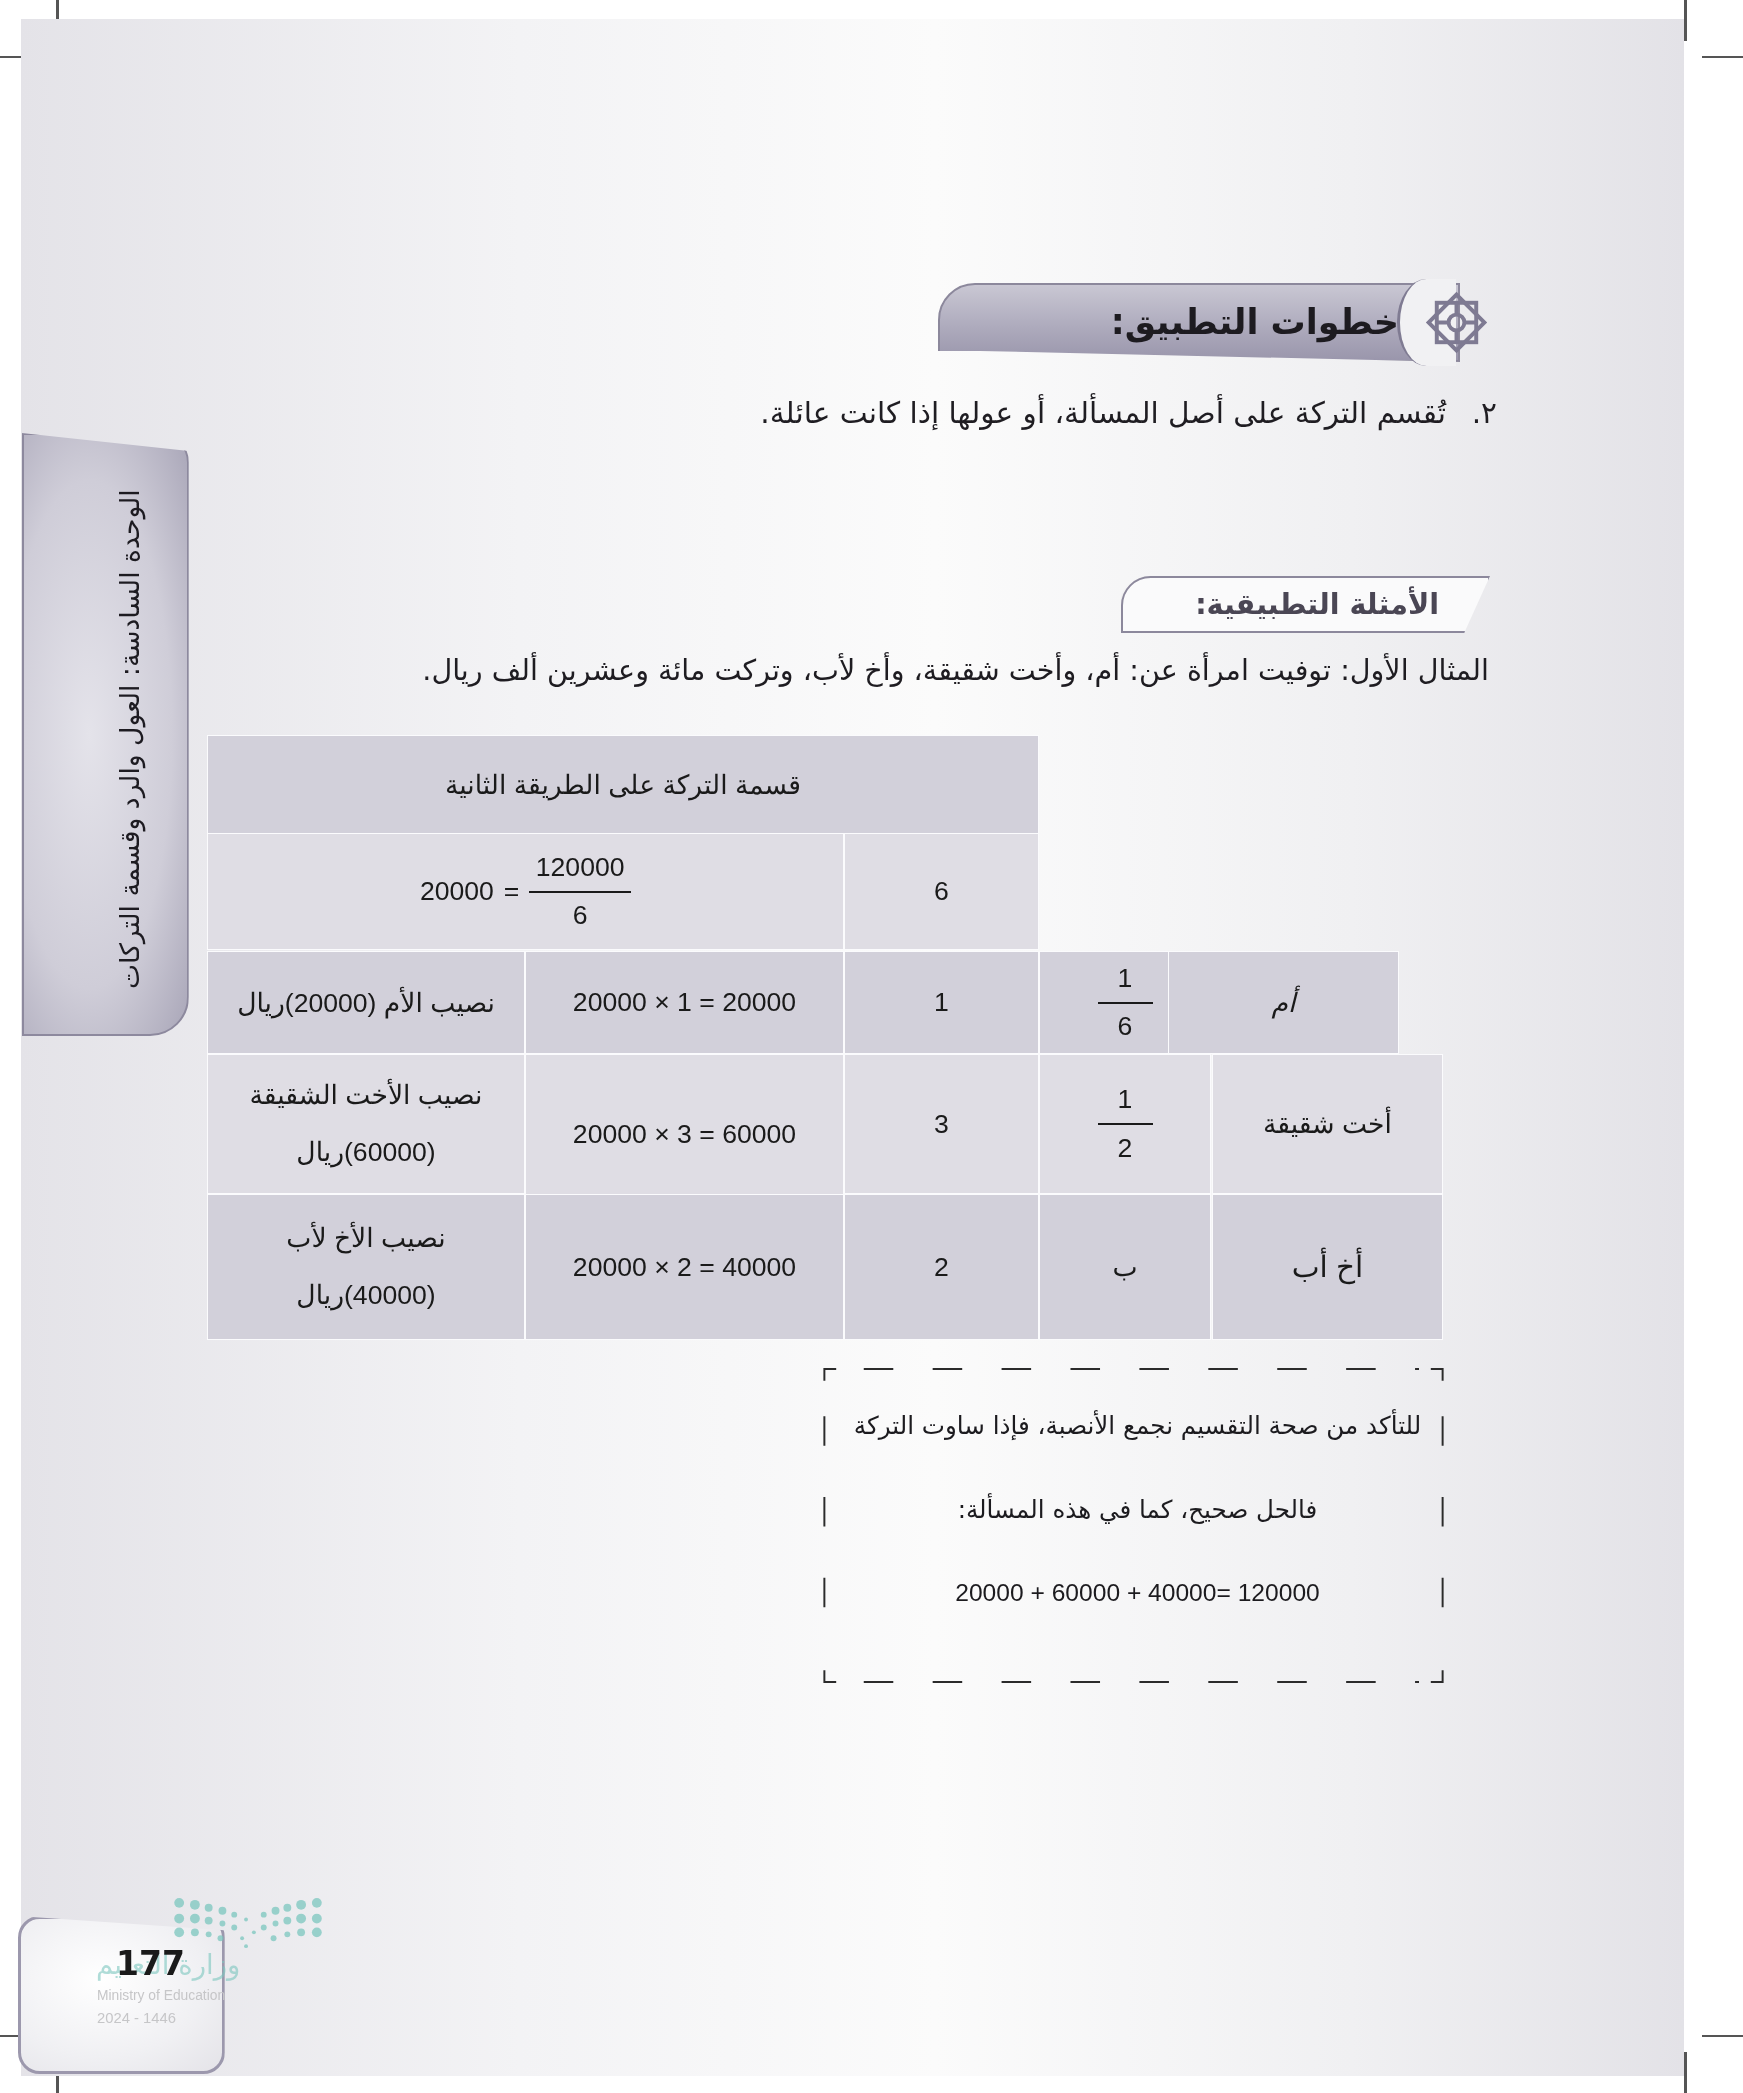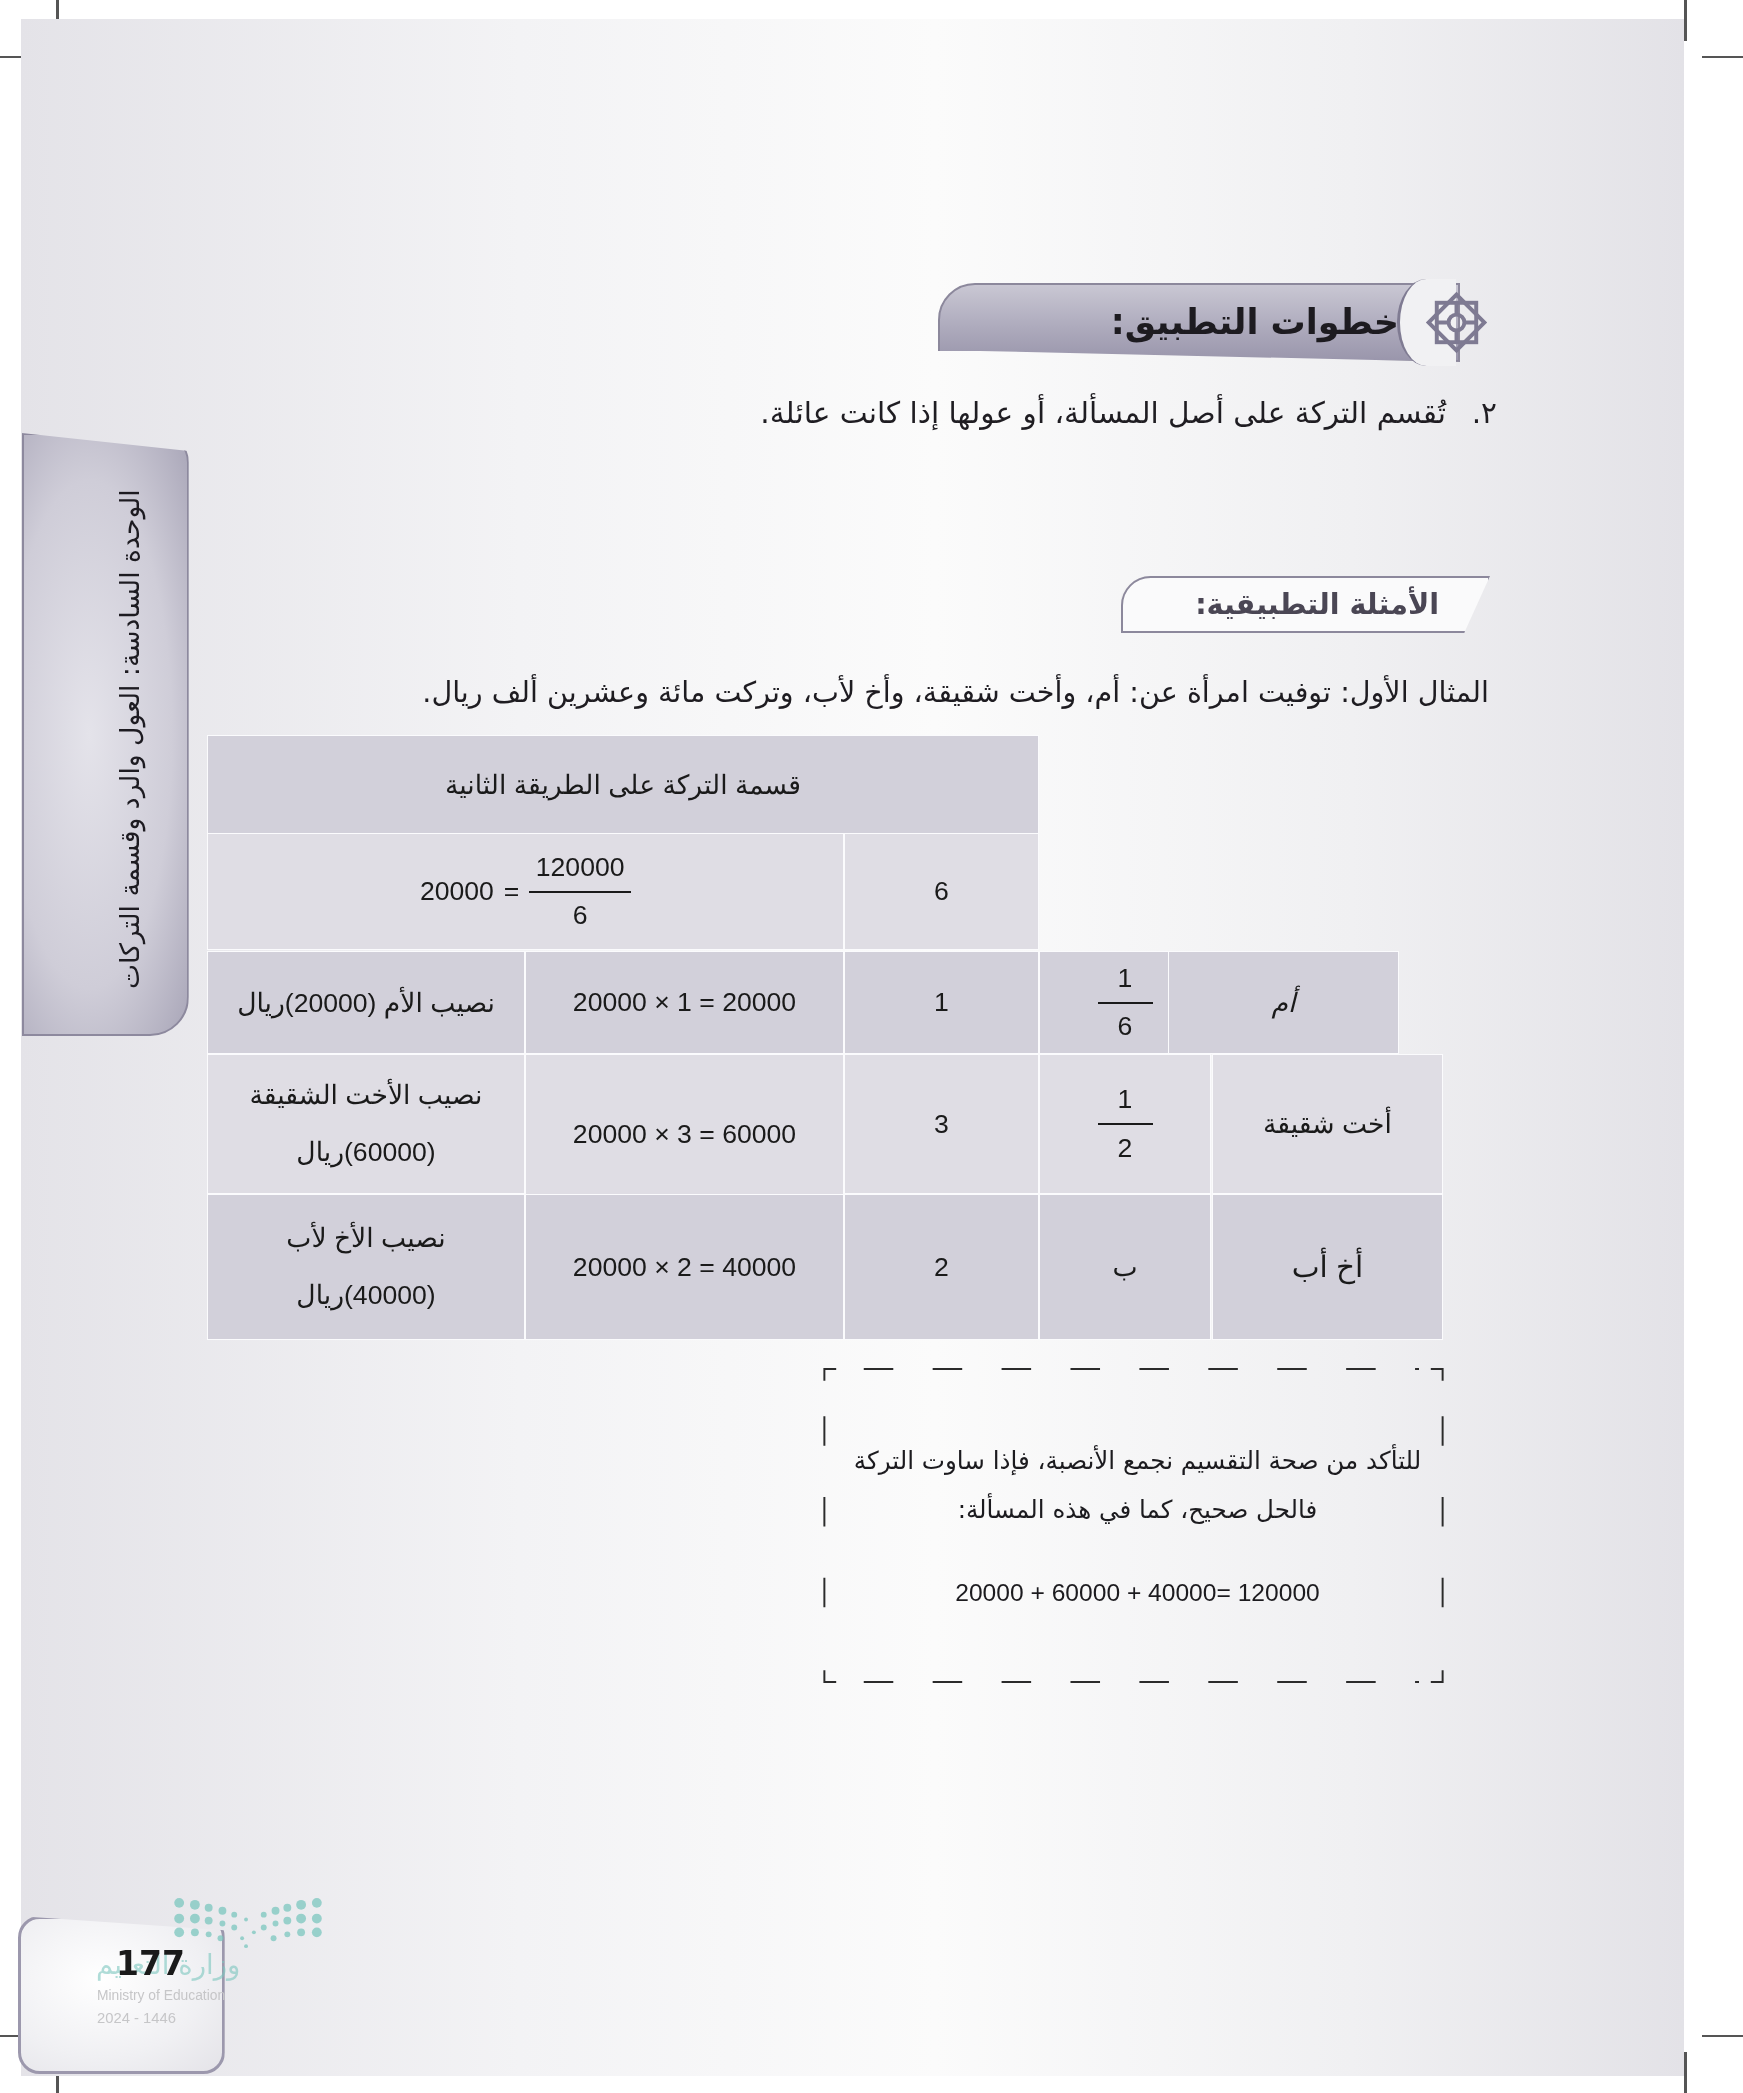--- a/index.html
+++ b/index.html
@@ -42,21 +42,21 @@
       background: #fafafb; border: 2px solid #8c889c; border-radius: 29.6px 0 0 0;
       clip-path: polygon(0 0, 100% 0, 93% 100%, 0 100%);
       box-shadow: 0 3px 3.9px rgba(0,0,0,0.15);
     }
     .subhead-text {
       position: absolute; left: 1143px; top: 579px; width: 296px; height: 51px;
       font-size: 28.6px; font-weight: bold; direction: rtl; text-align: right; line-height: 51px; color: #4a4654;
     }
 
     .example-line {
-      position: absolute; left: 394px; top: 668px; width: 1095px; font-size: 28.6px;
+      position: absolute; left: 394px; top: 646px; width: 1095px; font-size: 28.6px;
       direction: rtl; text-align: right; line-height: 49px; white-space: nowrap; color: #1e1c21;
     }
 
     
     .tcell {
       position: absolute; display: flex; align-items: center; justify-content: center;
       font-family: "Liberation Sans", sans-serif; font-size: 26.6px; color: #1a1a1a;
       border: 1px solid #fbfbfd; text-align: center; direction: rtl;
     }
     .dark { background: #d2d0da; }
@@ -226,21 +226,21 @@
     <path d="M2 14 L2 2 L14 2"></path>
     <path d="M618 2 L630 2 L630 14"></path>
     <path d="M2 308 L2 320 L14 320"></path>
     <path d="M618 320 L630 320 L630 308"></path>
     <path d="M40 2 H606" stroke-dasharray="30 40" stroke-dashoffset="-2"></path>
     <path d="M40 320 H606" stroke-dasharray="30 40" stroke-dashoffset="-2"></path>
     <path d="M2 50 V290" stroke-dasharray="30 52"></path>
     <path d="M630 50 V290" stroke-dasharray="30 52"></path>
   </g>
 </svg>
-<div class="dash-text" style="top:1446px;">للتأكد من صحة التقسيم نجمع الأنصبة، فإذا ساوت التركة</div>
+<div class="dash-text" style="top:1411px;">للتأكد من صحة التقسيم نجمع الأنصبة، فإذا ساوت التركة</div>
 <div class="dash-text" style="top:1495px;">فالحل صحيح، كما في هذه المسألة:</div>
 <div class="dash-text" style="top:1579px;direction:ltr;font-family:'Liberation Sans',sans-serif;">20000 + 60000 + 40000= 120000</div>
 
 <div class="page-box"></div>
 <svg class="logo-dots" viewBox="0 0 160 60">
   <g fill="#7cc7bf" opacity="0.75">
     <circle cx="10" cy="8" r="5"></circle>
       <circle cx="26" cy="10" r="5"></circle>
       <circle cx="40" cy="13" r="4"></circle>
       <circle cx="54" cy="16" r="4"></circle>

